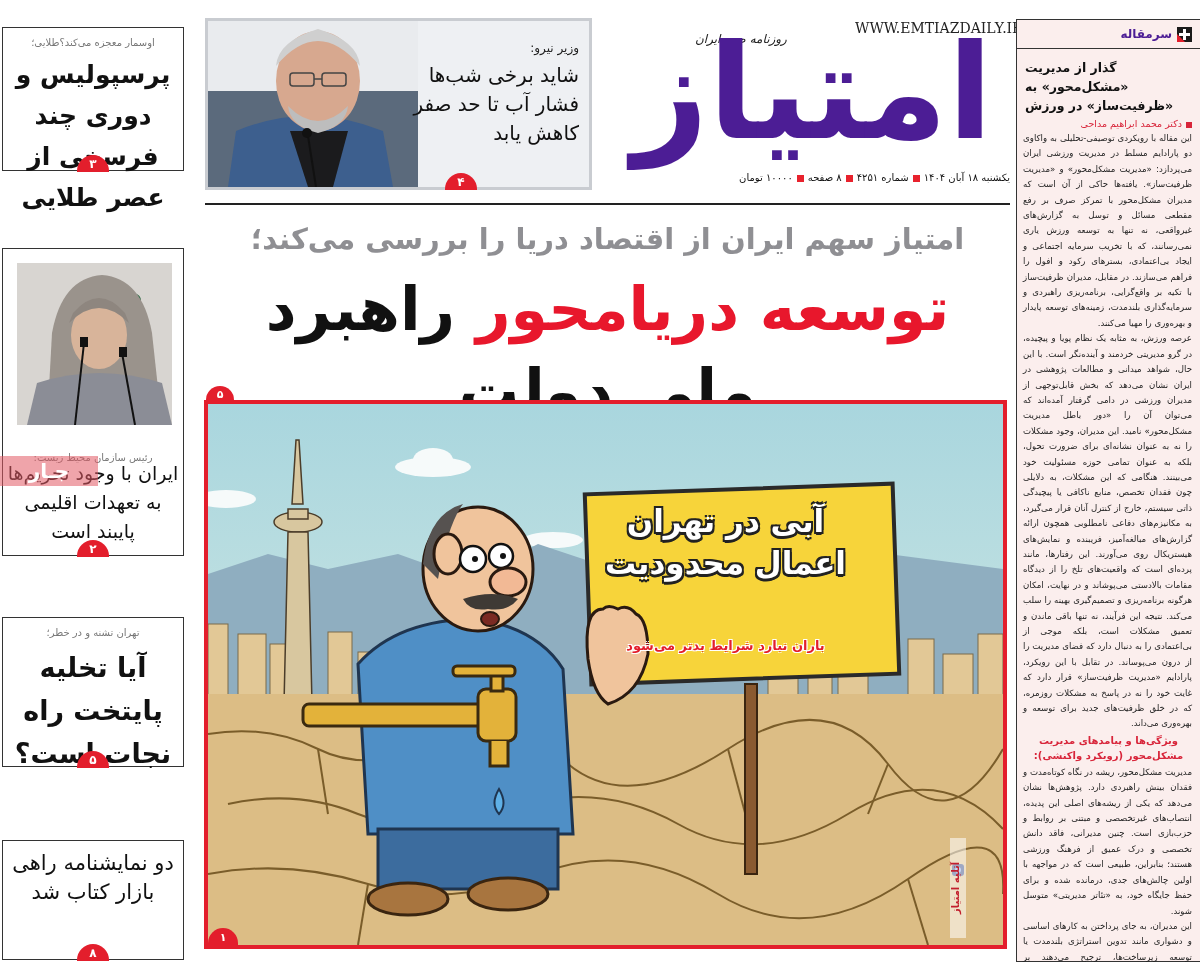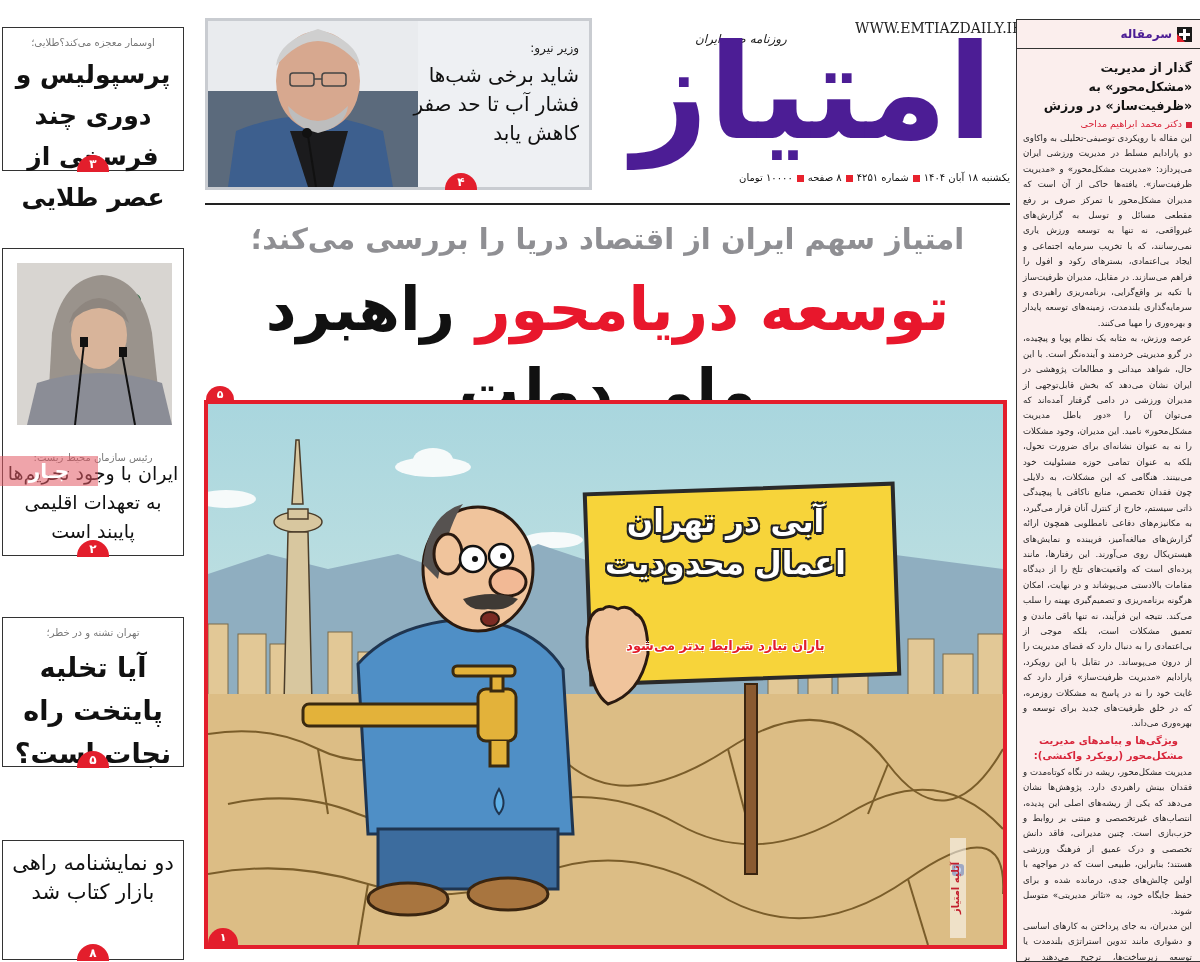--- a/index.html
+++ b/index.html
@@ -61,21 +61,21 @@
   .credit-dot::after { content: ""; position: absolute; left: 3px; top: 3px; width: 6px; height: 6px; background: #8aa4e6; border-radius: 50%; }
 
   
   #editorial { position: absolute; left: 1016px; top: 19px; width: 184px; height: 943px; background: #fbeeed; border: 1.5px solid #333; border-right: none; direction: rtl; }
   #editorial .sec-head { height: 29px; border-bottom: 1.5px solid #333; padding-right: 8px; display: flex; align-items: center; gap: 5px; }
   #editorial .sec-icon { width: 15px; height: 15px; background: #1a1a1a; position: relative; }
   #editorial .sec-icon::before { content: ""; position: absolute; left: 6px; top: 2px; width: 3px; height: 11px; background: #fff; }
   #editorial .sec-icon::after { content: ""; position: absolute; left: 2px; top: 6px; width: 11px; height: 3px; background: #fff; }
   #editorial .sec-icon .tri { position: absolute; left: 0; bottom: 0; width: 0; height: 0; border-left: 8px solid #e31e2c; border-top: 8px solid transparent; }
   #editorial .sec-label { color: #4c1d95; font-weight: bold; font-size: 12px; }
-  #editorial .ed-title { margin: 9px 8px 0 8px; font-weight: bold; font-size: 12.5px; line-height: 19px; text-align: right; color: #111; letter-spacing: -0.3px; }
+  #editorial .ed-title { margin: 9px 8px 0 8px; font-weight: bold; font-size: 12.5px; line-height: 19px; text-align: left; color: #111; letter-spacing: -0.3px; }
   #editorial .byline { margin: 3px 8px 0 8px; font-size: 9.5px; color: #d8253a; }
   #editorial .byline .bsq { display: inline-block; width: 6px; height: 6px; background: #d8253a; margin-left: 4px; vertical-align: middle; }
   #editorial .body { margin: 2px 8px 0 6px; font-size: 8.6px; line-height: 15.4px; text-align: justify; color: #222; }
   #editorial .body p { text-indent: 0; }
   #editorial .subhead { margin: 1px 8px 2px 8px; color: #d8253a; font-weight: bold; font-size: 10px; line-height: 15px; text-align: center; }
 </style>
 </head>
 <body>
 
 <div class="lbox" id="box1">

